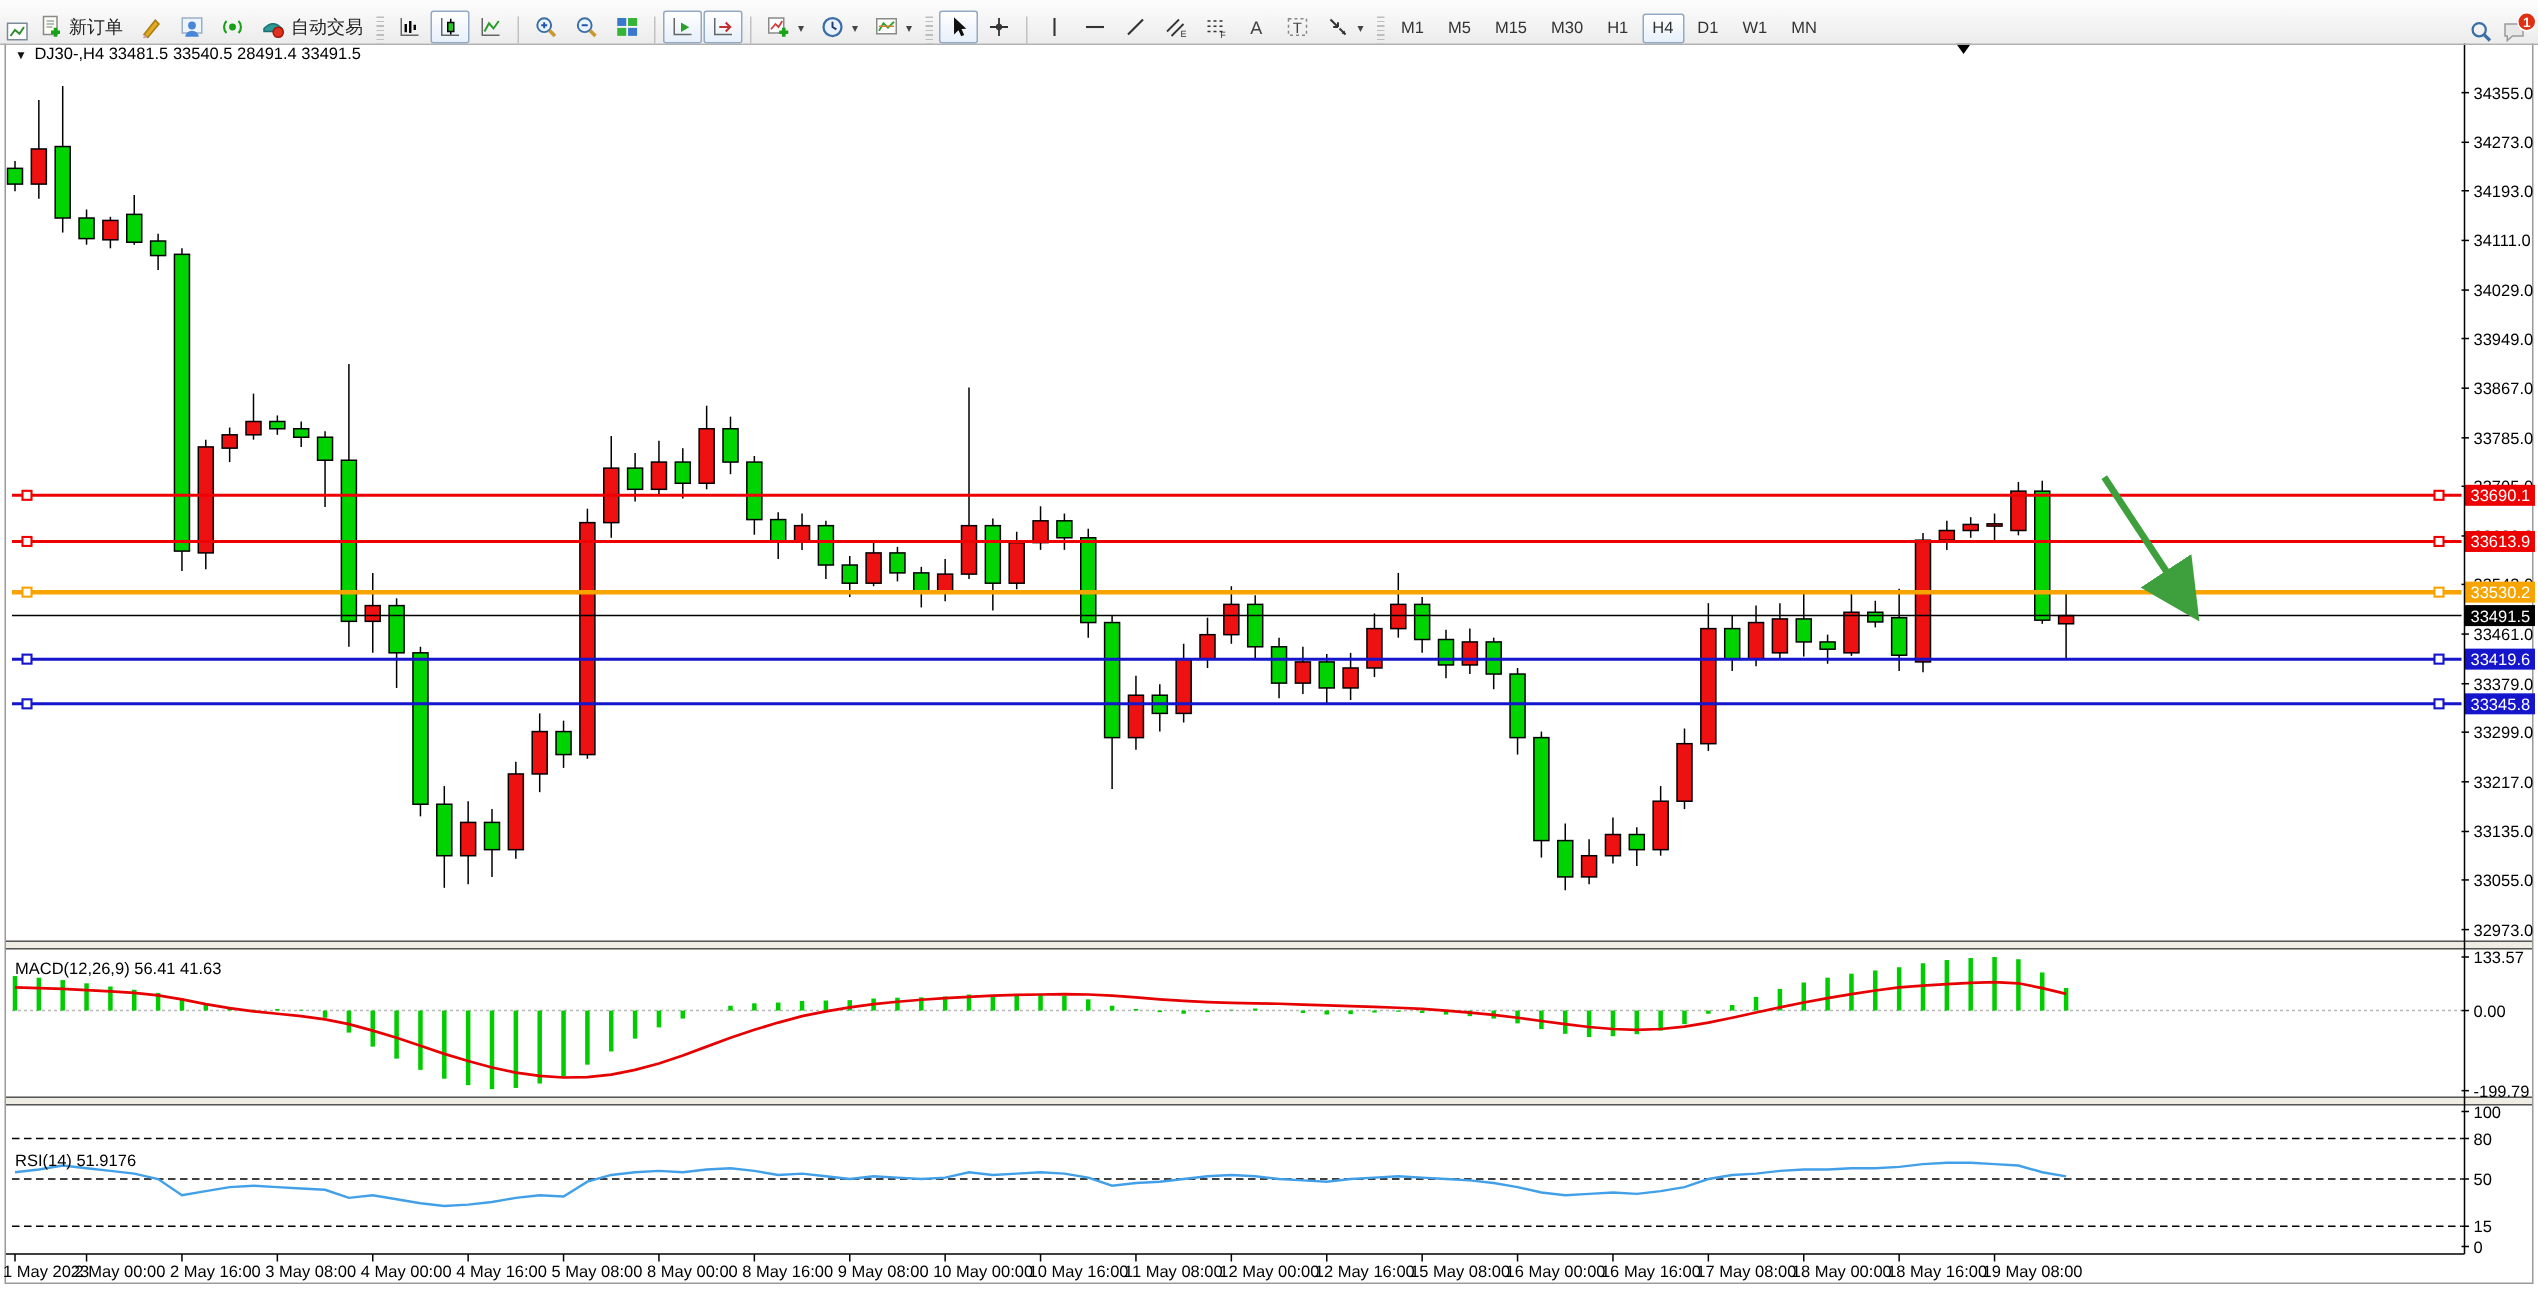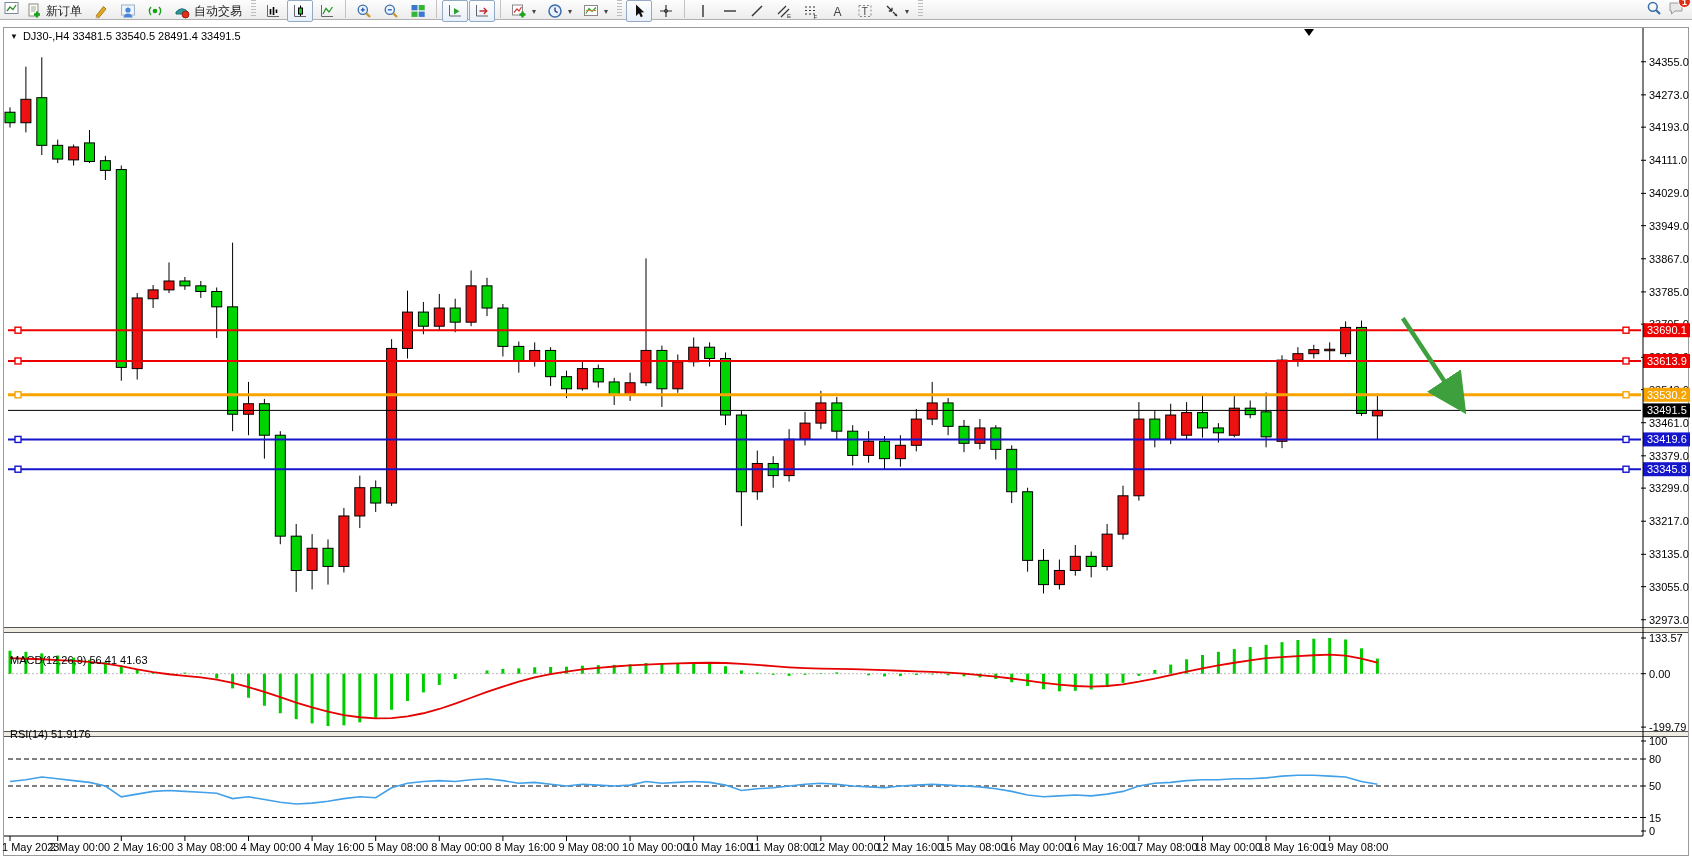--- a/index.html
+++ b/index.html
@@ -1,23 +1,23 @@
 <!DOCTYPE html>
 <html><head>
 <meta charset="utf-8">
 <style>
   *{box-sizing:border-box;margin:0;padding:0}
   html,body{width:1692px;height:859px;overflow:hidden}
   body{font-family:"Liberation Sans",sans-serif;background:#fff}
   #app{position:relative;width:1692px;height:859px;background:#fff}
 
   
-  .toolbar{position:absolute;left:0;top:0;width:1692px;height:20px;
+  .toolbar{position:absolute;left:0;top:0;width:1692px;height:30px;
     background:linear-gradient(#fdfdfd,#ececec);border-bottom:1px solid #b0b0b0;
-    display:flex;align-items:flex-start;padding:0 4px;gap:1px;z-index:5}
+    display:flex;align-items:flex-end;padding:0 4px;gap:1px;z-index:5}
   .tbtn{height:22px;min-width:24px;display:flex;align-items:center;justify-content:center;
     gap:4px;padding:0 4px;border:1px solid transparent;border-radius:2px;
     font-size:12px;color:#222;cursor:default;white-space:nowrap}
   .tbtn.active{border:1px solid #93a9c4;background:linear-gradient(#ffffff,#e7f0fa)}
   .tf{height:20px;padding:1px 6px;font-size:11px;color:#333;border:1px solid transparent;
     display:flex;align-items:center;border-radius:2px}
   .tf.active{border:1px solid #93a9c4;background:linear-gradient(#ffffff,#e7f0fa)}
   .sep{width:1px;height:18px;background:#c2c2c2;margin:0 4px}
   .grip{width:5px;height:18px;margin:0 3px;
     background:repeating-linear-gradient(180deg,#bdbdbd 0 1px,transparent 1px 3px)}
@@ -27,22 +27,22 @@
   .chat-wrap{position:relative}
   .badge{position:absolute;top:-5px;right:-7px;min-width:13px;height:13px;border-radius:7px;
     background:#e03014;color:#fff;font-size:9px;line-height:13px;text-align:center;
     padding:0 3px;border:1px solid #fff;font-weight:bold}
 
   
   #chart-svg{position:absolute;left:0;top:0;z-index:1}
   .overlay{position:absolute;z-index:2;font-size:11px;color:#000;white-space:nowrap}
   #chart-title{left:10px;top:30px;display:flex;align-items:center;gap:5px}
   #chart-title .dd{font-size:8px;color:#111}
-  #macd-label{left:10px;top:654px}
-  #rsi-label{left:10px;top:728px}
+  #macd-label{left:10px;top:640px}
+  #rsi-label{left:10px;top:768px}
 </style>
 </head>
 <body>
 
 <div id="app">
 
   <div class="toolbar">
     <span class="icon">
       <svg viewBox="0 0 16 16">
           <rect x="1" y="2.5" width="13" height="11" fill="#fff" stroke="#7a8a9a"></rect>
@@ -281,20 +281,31 @@
         <svg viewBox="0 0 16 16">
             <path d="M3 3 L8 8 M8 8 L8 4.8 M8 8 L4.8 8" stroke="#333" stroke-width="1.3" fill="none"></path>
             <path d="M13 13 L9 9" stroke="#333" stroke-width="1.3"></path>
             <polygon points="13,13 10.4,12.4 12.4,10.4" fill="#333"></polygon>
           </svg>
       </span>
         <span class="caret">▾</span>
     </div>
 
     <span class="grip"></span>
+    <div style="display:flex;gap:2px">
+        <div class="tf">M1</div>
+        <div class="tf">M5</div>
+        <div class="tf">M15</div>
+        <div class="tf">M30</div>
+        <div class="tf">H1</div>
+        <div class="tf active">H4</div>
+        <div class="tf">D1</div>
+        <div class="tf">W1</div>
+        <div class="tf">MN</div>
+      </div>
 
     <div class="right-tools">
       <span class="icon">
         <svg viewBox="0 0 16 16">
             <circle cx="6.8" cy="6.8" r="4.4" fill="none" stroke="#3a6ea5" stroke-width="1.5"></circle>
             <line x1="10.2" y1="10.2" x2="14" y2="14" stroke="#3a6ea5" stroke-width="2.2"></line>
           </svg>
       </span>
       <span class="chat-wrap">
         <span class="icon">

